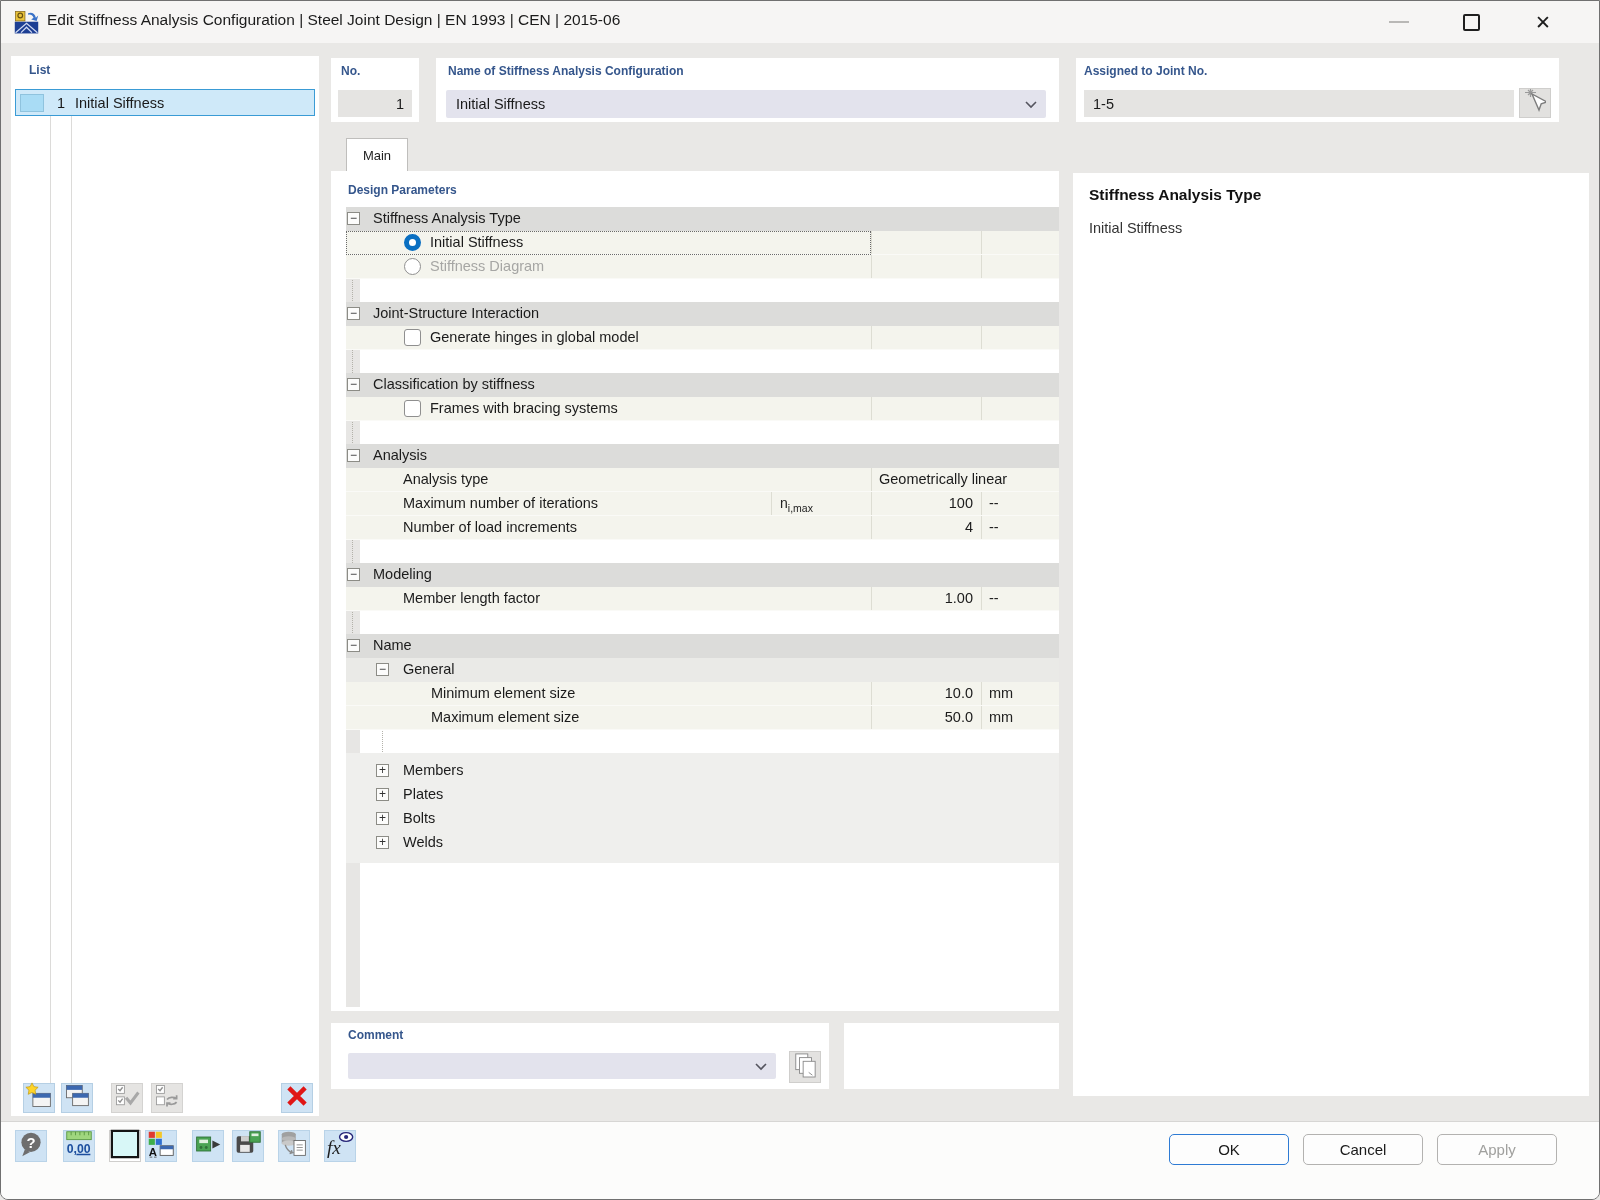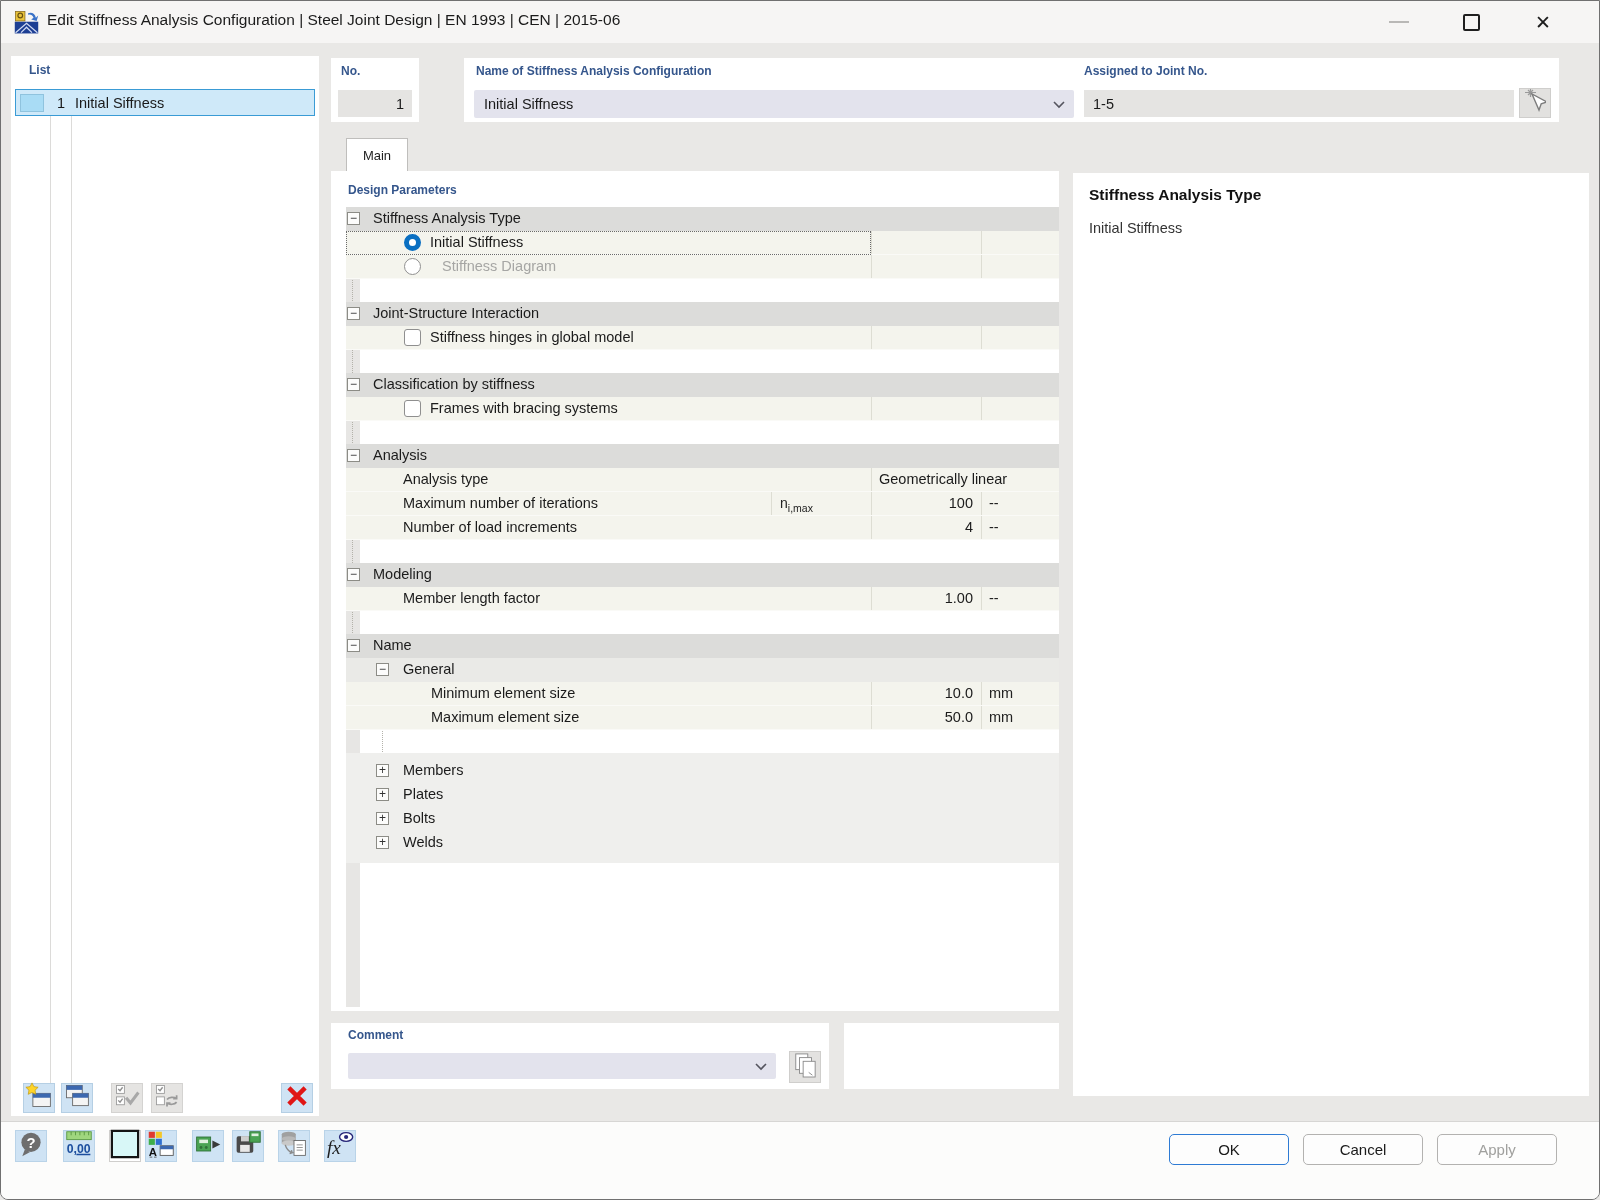--- a/index.html
+++ b/index.html
@@ -29,21 +29,21 @@
   .list-row { position:relative; height:27px; background:#cfe9f9; border:1px solid #3a9bd5; display:flex; align-items:center; }
   .list-swatch { width:24px; height:18px; margin-left:4px; background:#a9dcf5; border:1px solid #8fc3de; }
   .list-no { width:24px; text-align:right; font-size:14.5px; color:#1a1a1a; padding-right:3px; }
   .list-name { padding-left:7px; font-size:14.5px; color:#1a1a1a; }
   .list-toolbar { position:absolute; left:0; top:1027px; width:308px; height:32px; }
   .ltool-btn { position:absolute; width:32px; height:30px; background:#cfe3f4; border:1px solid #b5cfe4; display:flex; align-items:center; justify-content:center; }
   .ltool-btn.disabled { background:#e5e4e2; border-color:#d4d3d1; }
 
   
   .field-no { left:330px; top:57px; width:88px; height:64px; }
-  .field-name { left:435px; top:57px; width:623px; height:64px;margin-left:28px; }
+  .field-name { left:435px; top:57px; width:623px; height:64px; }
   .field-assigned { left:1075px; top:57px; width:483px; height:64px; }
   .fld-label { position:absolute; left:10px; top:6px; }
   .input-grey { position:absolute; background:#e5e4e2; font-size:14.5px; color:#1a1a1a; display:flex; align-items:center; }
   .combo { position:absolute; background:#e3e3ed; font-size:14.5px; color:#1a1a1a; display:flex; align-items:center; border-radius:2px; }
   .combo .chev { position:absolute; right:9px; top:50%; transform:translateY(-50%); }
   .pick-btn { position:absolute; background:#e2e1df; border:1px solid #cfcecc; display:flex; align-items:center; justify-content:center; }
 
   
   .tab { position:absolute; left:345px; top:137px; width:62px; height:34px; background:#ffffff; border:1px solid #bfbebc; border-bottom:none; display:flex; align-items:center; justify-content:center; font-size:13px; color:#1e1e1e; }
 
@@ -210,32 +210,32 @@
         </div>
         <div class="trow r-item">
           <span class="radio on" style="left: 58px;"></span>
           <span class="tlabel" style="left: 84px;">Initial Stiffness</span>
           <div class="c-val"></div>
           <div class="c-unit"></div>
           <div class="focus-rect"></div>
         </div>
         <div class="trow r-item">
           <span class="radio off" style="left: 58px;"></span>
-          <span class="tlabel dis" style="left: 96px;">Stiffness Diagram</span>
+          <span class="tlabel dis" style="left: 84px;">Stiffness Diagram</span>
           <div class="c-val"></div>
           <div class="c-unit"></div>
         </div>
         <div class="trow r-spacer"></div>
         <div class="trow r-section">
           <span class="exp" style="left: 1px;">−</span>
           <span class="tlabel" style="left: 27px;">Joint-Structure Interaction</span>
         </div>
         <div class="trow r-item">
           <span class="chk" style="left: 58px;"></span>
-          <span class="tlabel" style="left: 84px;">Stiffness hinges in global model</span>
+          <span class="tlabel" style="left: 84px;">Generate hinges in global model</span>
           <div class="c-val"></div>
           <div class="c-unit"></div>
         </div>
         <div class="trow r-spacer"></div>
         <div class="trow r-section">
           <span class="exp" style="left: 1px;">−</span>
           <span class="tlabel" style="left: 27px;">Classification by stiffness</span>
         </div>
         <div class="trow r-item">
           <span class="chk" style="left: 58px;"></span>

